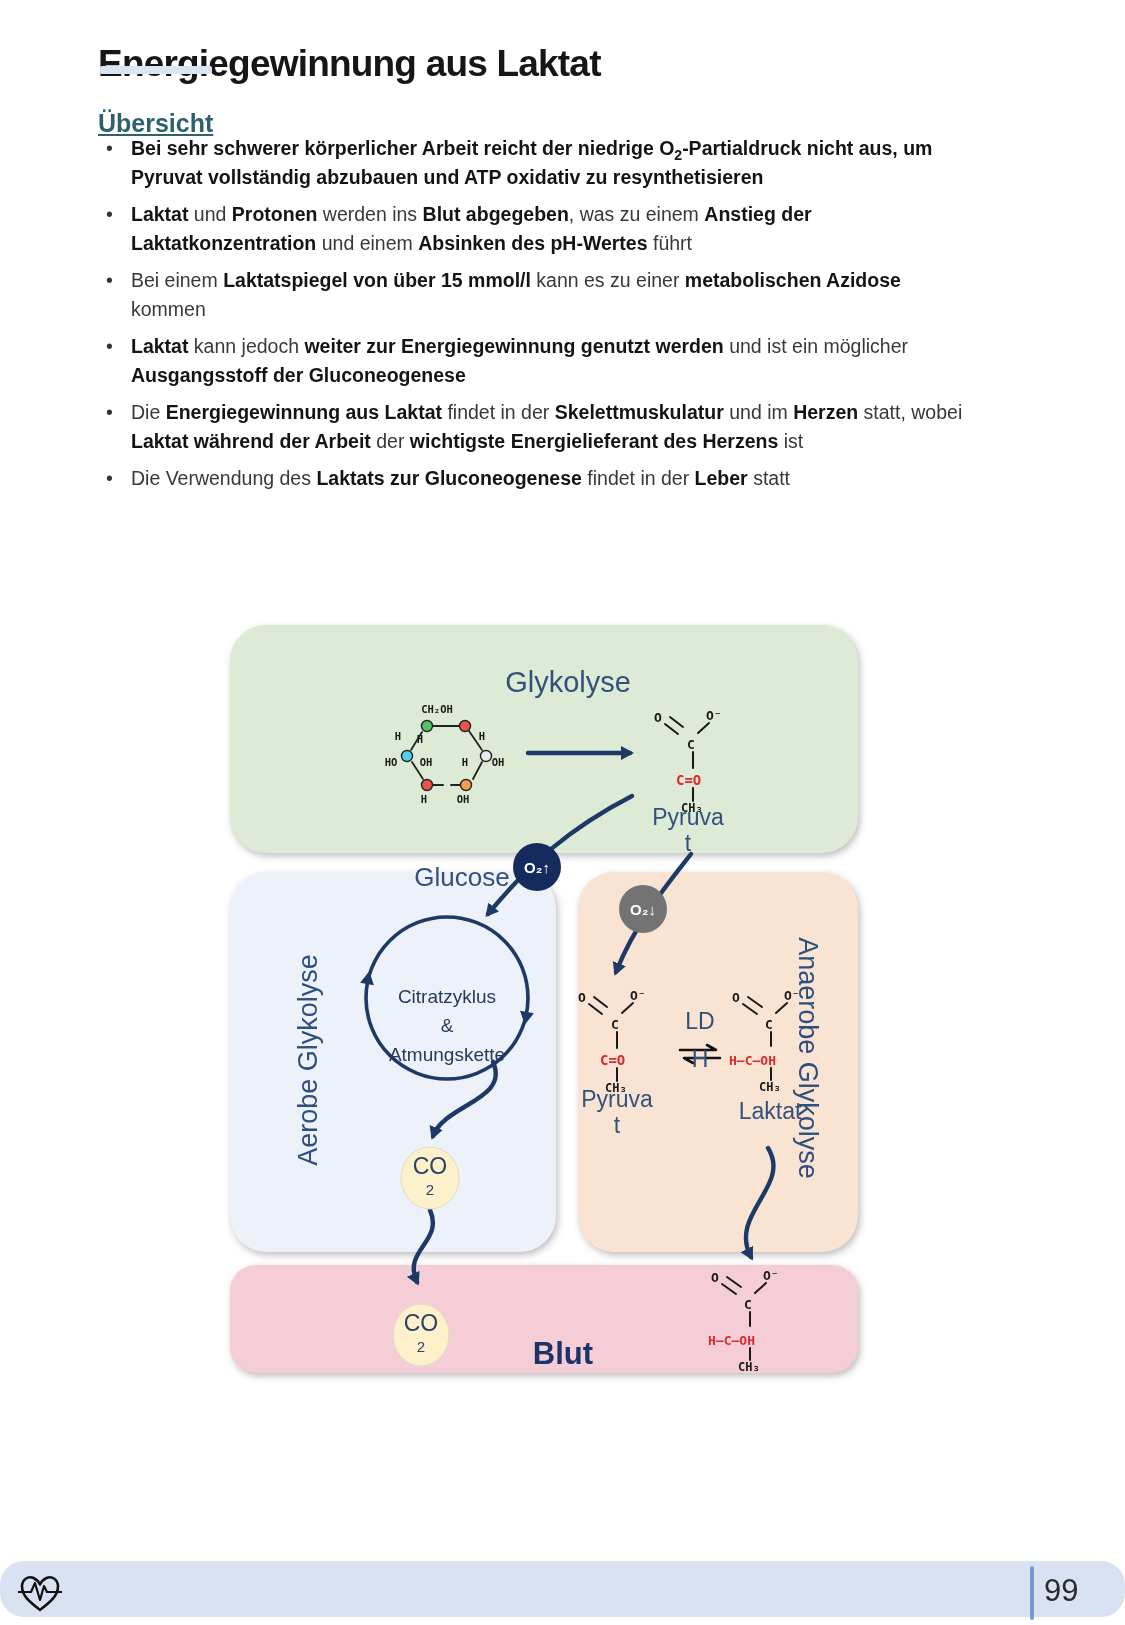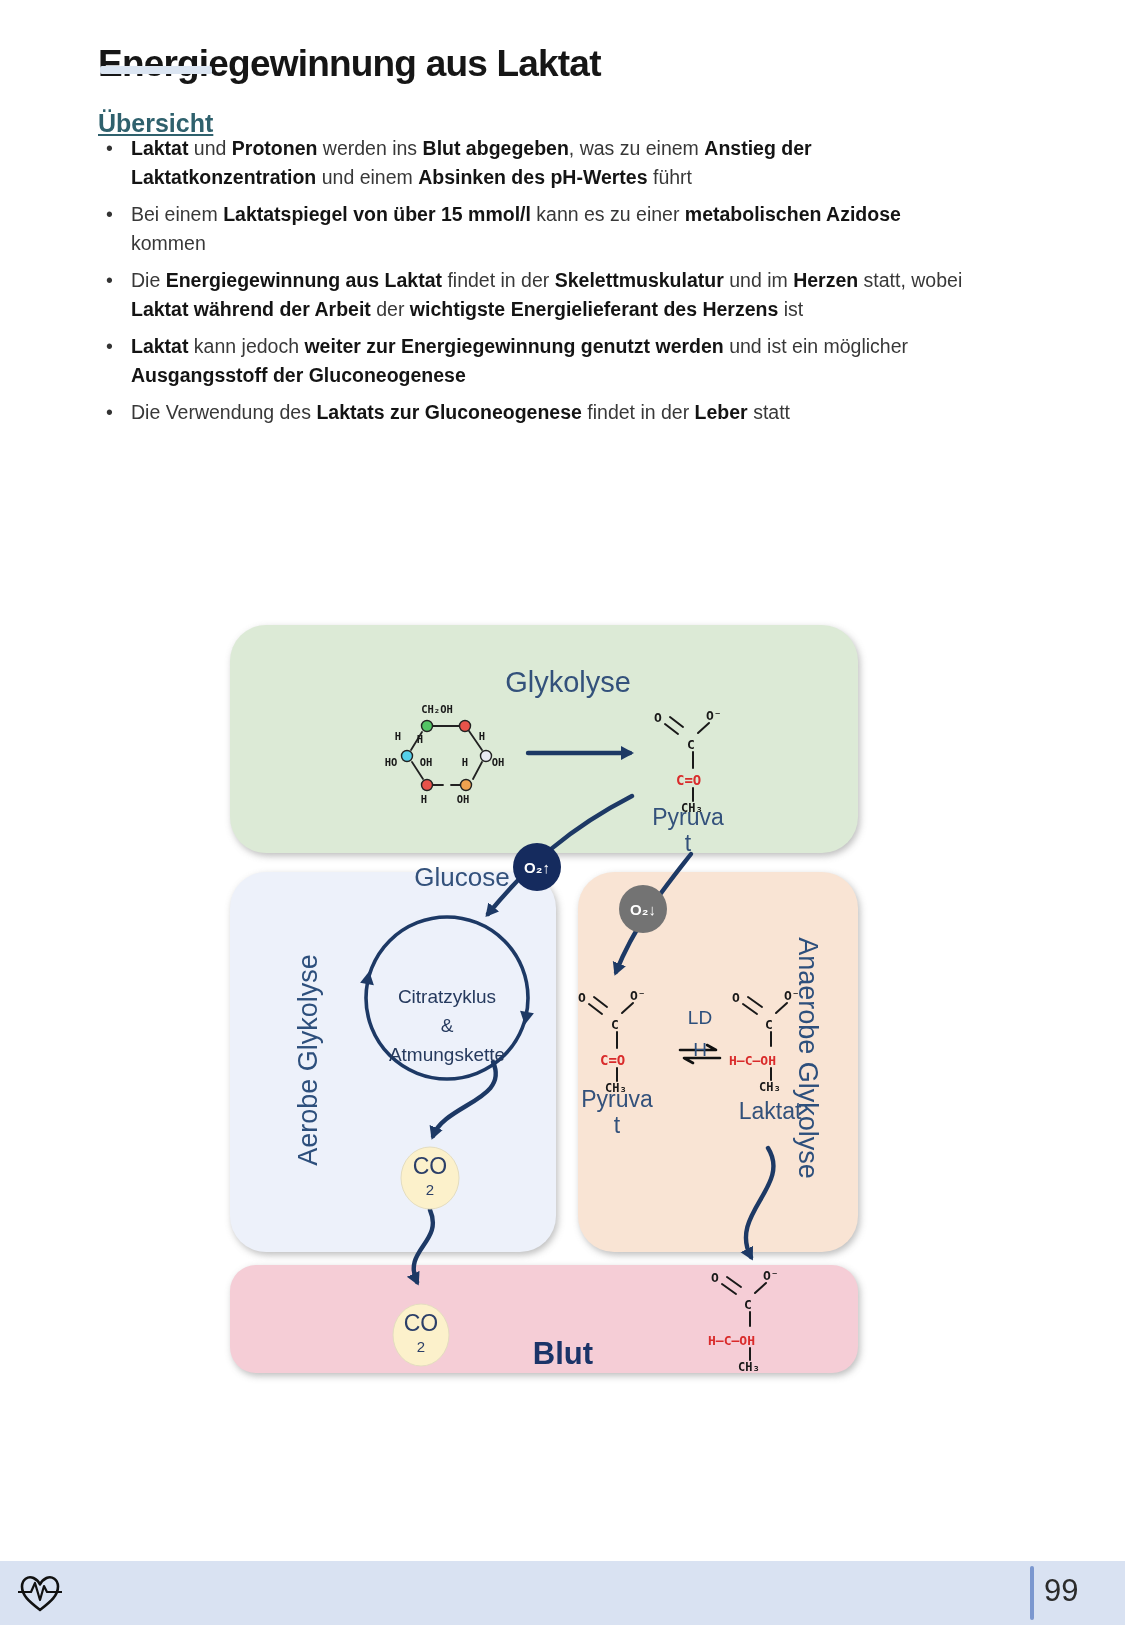--- a/index.html
+++ b/index.html
@@ -40,60 +40,61 @@
     position:absolute;transform:translate(-50%,0);text-align:center;
     color:#33517b;white-space:pre-line;font-weight:500;
   }
   .dlabel.rot-l{transform:translate(-50%,-50%) rotate(-90deg);white-space:nowrap;}
   .dlabel.rot-r{transform:translate(-50%,-50%) rotate(90deg);white-space:nowrap;}
   .lbl-glykolyse{left:338px;top:46px;font-size:29px;}
   .lbl-glucose{left:232px;top:194px;font-size:26px;margin-top:48px;}
   .lbl-pyruvat-g{left:458px;top:184px;font-size:23px;line-height:26px;}
   .lbl-pyruvat-a{left:387px;top:466px;font-size:23px;line-height:26px;}
   .lbl-laktat{left:540px;top:478px;font-size:23px;}
-  .lbl-ldh{left:470px;top:382px;font-size:19px;line-height:32px;color:#2d4f7c;text-align:center;}
+  .lbl-ldh{left:470px;top:382px;font-size:23px;line-height:38px;color:#2d4f7c;text-align:center;}
   .lbl-cycle{left:217px;top:346px;font-size:19px;line-height:29px;color:#263a5e;margin-top:16px;}
   .lbl-aerob{left:78px;top:440px;font-size:27px;color:#2d4f7c;}
   .lbl-anaerob{left:577px;top:438px;font-size:27px;color:#2d4f7c;}
   .lbl-blut{left:333px;top:716px;font-size:31px;font-weight:700;color:#1b3468;}
   .badge{
     position:absolute;width:48px;height:48px;border-radius:50%;
     transform:translate(-50%,-50%);display:flex;align-items:center;justify-content:center;
     color:#fff;font-size:15px;font-weight:700;
   }
   .badge-o2up{left:307px;top:247px;background:#152b5e;}
   .badge-o2dn{left:413px;top:289px;background:#737373;}
   .co2{
     position:absolute;transform:translate(-50%,-50%);text-align:center;
     color:#2c3f68;font-weight:500;line-height:24px;
   }
   .co2 .m{font-size:23px;}
   .co2 .s{font-size:15px;display:block;line-height:17px;}
   .co2-a{left:200px;top:556px;}
   .co2-b{left:191px;top:713px;}
   
-  .footer{position:absolute;left:0;top:1561px;width:1125px;height:64px;background:#d9e2f2;}
+  .footer{position:absolute;left:0;top:1561px;width:1125px;height:56px;background:#d9e2f2;border-radius:24px;}
   .footer .heart{position:absolute;left:16px;top:8px;}
   .footer .accent{position:absolute;left:1030px;top:5px;width:4px;height:54px;background:#7b97cf;border-radius:2px;}
   .footer .pagenum{position:absolute;left:1044px;top:12px;font-size:31px;color:#2b2b2b;}
   
   .chemtxt{font-family:"DejaVu Sans Mono","Liberation Mono",monospace;font-weight:bold;}
 </style>
 </head>
 <body>
 
 <h1 class="title">Energiegewinnung aus Laktat</h1>
 <div class="title-underline"></div>
 <h2 class="section-heading">Übersicht</h2>
 
 <ul class="overview">
+    <li><span class="b">Bei sehr schwerer körperlicher Arbeit reicht der niedrige O</span><sub class="b">2</sub><span class="b">-Partialdruck nicht aus, um Pyruvat vollständig abzubauen und ATP oxidativ zu resynthetisieren</span></li>
     <li><span class="b">Laktat</span><span> und </span><span class="b">Protonen</span><span> werden ins </span><span class="b">Blut abgegeben</span><span>, was zu einem </span><span class="b">Anstieg der Laktatkonzentration</span><span> und einem </span><span class="b">Absinken des pH-Wertes</span><span> führt</span></li>
     <li><span>Bei einem </span><span class="b">Laktatspiegel von über 15 mmol/l</span><span> kann es zu einer </span><span class="b">metabolischen Azidose</span><span> kommen</span></li>
+    <li><span class="b">Laktat</span><span> kann jedoch </span><span class="b">weiter zur Energiegewinnung genutzt werden</span><span> und ist ein möglicher </span><span class="b">Ausgangsstoff der Gluconeogenese</span></li>
     <li><span>Die </span><span class="b">Energiegewinnung aus Laktat</span><span> findet in der </span><span class="b">Skelettmuskulatur</span><span> und im </span><span class="b">Herzen</span><span> statt, wobei </span><span class="b">Laktat während der Arbeit</span><span> der </span><span class="b">wichtigste Energielieferant des Herzens</span><span> ist</span></li>
-    <li><span class="b">Laktat</span><span> kann jedoch </span><span class="b">weiter zur Energiegewinnung genutzt werden</span><span> und ist ein möglicher </span><span class="b">Ausgangsstoff der Gluconeogenese</span></li>
     <li><span>Die Verwendung des </span><span class="b">Laktats zur Gluconeogenese</span><span> findet in der </span><span class="b">Leber</span><span> statt</span></li>
   </ul>
 
 <div class="diagram">
   <div class="dbox box-glyko"></div>
   <div class="dbox box-aerob"></div>
   <div class="dbox box-anaerob"></div>
   <div class="dbox box-blut"></div>
 
   <svg class="dsvg" viewBox="0 0 630 755">

